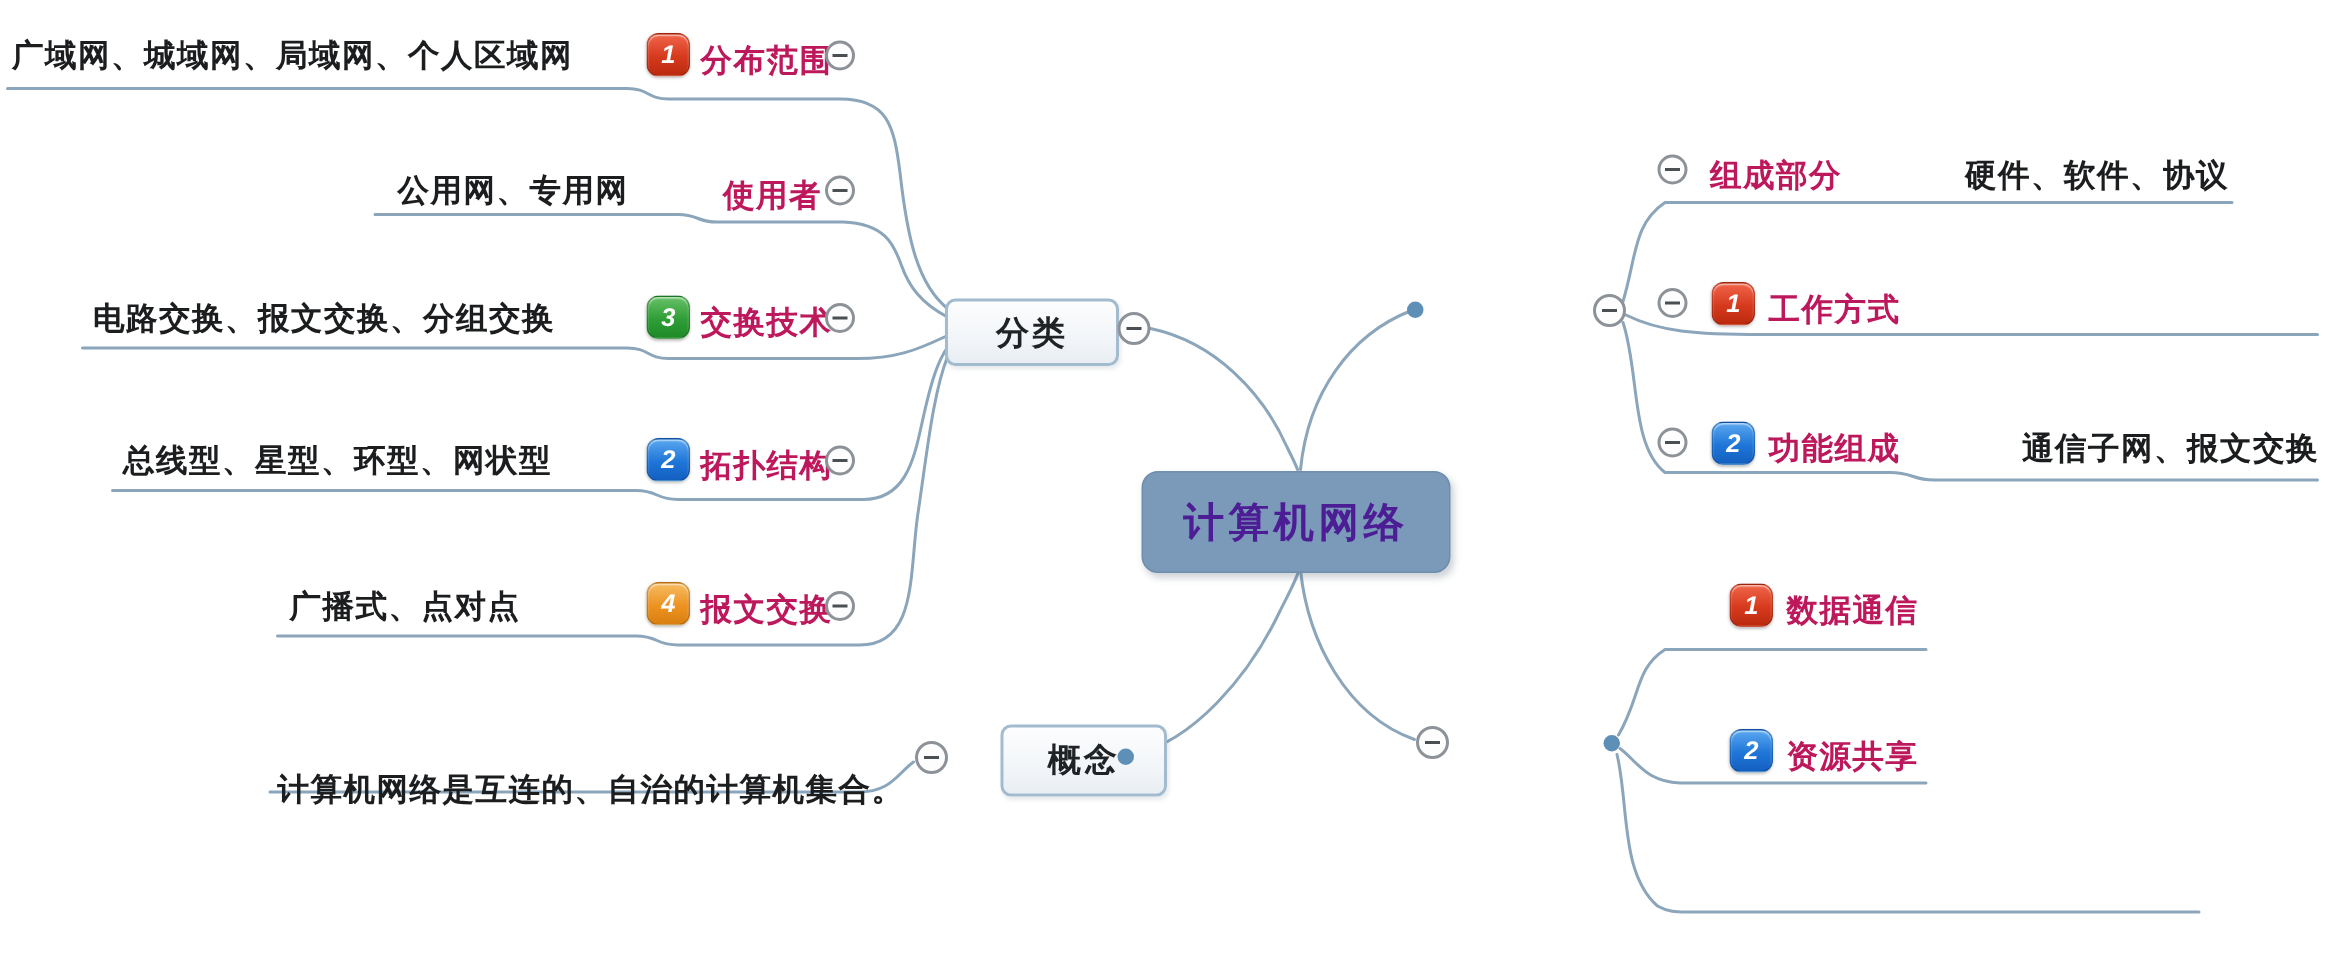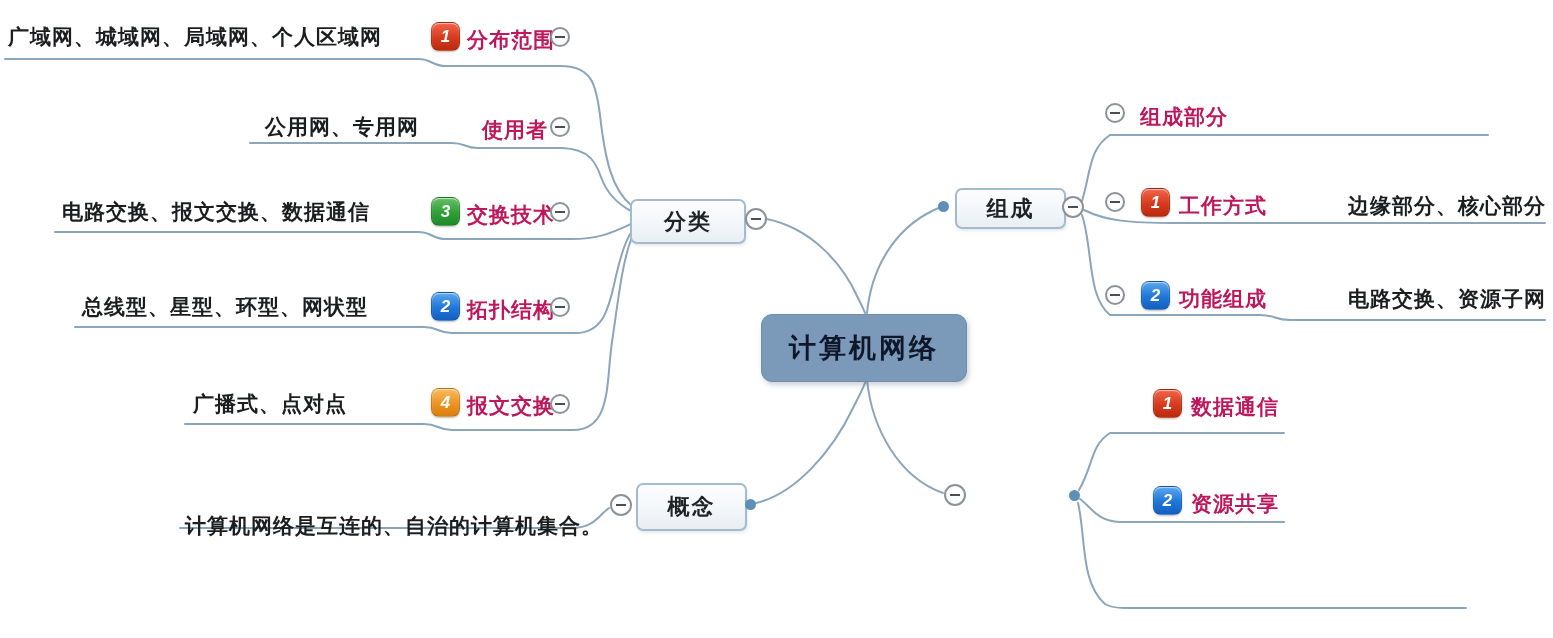--- a/index.html
+++ b/index.html
@@ -23,21 +23,21 @@
   .node{
     position:absolute;display:flex;align-items:center;justify-content:center;
     border:2px solid #a3bbce;border-radius:7px;
     background:linear-gradient(180deg,#fdfdfe 0%,#f3f6f9 55%,#e9eef3 100%);
     font-size:22px;font-weight:bold;color:#1f2326;letter-spacing:2px;
     box-shadow:1px 2px 3px rgba(60,80,100,0.12);
   }
   .node-root{
     position:absolute;display:flex;align-items:center;justify-content:center;
     background:#7b99b8;border-radius:11px;border:1px solid #6f8dad;
-    font-size:27px;font-weight:bold;color:#0f172a;letter-spacing:3px;
+    font-size:27px;font-weight:bold;color:#4c1d95;letter-spacing:3px;
     box-shadow:2px 3px 5px rgba(60,80,100,0.25);
   }
   .marker{
     position:absolute;width:27px;height:27px;border-radius:8px;
     display:flex;align-items:center;justify-content:center;
     color:#fff;font-weight:bold;font-style:italic;font-size:17px;
     box-shadow:inset 0 1px 1px rgba(255,255,255,0.6),0 1px 2px rgba(0,0,0,0.25);
     border:1px solid rgba(0,0,0,0.15);
   }
   .marker-red   {background:linear-gradient(180deg,#f0654a 0%,#d63a1d 55%,#bb2a0e 100%);}
@@ -88,21 +88,21 @@
   <span class="collapse" style="left:550px;top:27px">
       <i class="dash"></i>
     </span>
 
   <span class="child-label" style="left:265px;top:113px">公用网、专用网</span>
   <span class="topic-label" style="left:482px;top:116px">使用者</span>
   <span class="collapse" style="left:550px;top:117px">
       <i class="dash"></i>
     </span>
 
-  <span class="child-label" style="left:62px;top:198px">电路交换、报文交换、数据通信</span>
+  <span class="child-label" style="left:62px;top:198px">电路交换、报文交换、分组交换</span>
   <span class="marker marker-green" style="left:431px;top:197px">3</span>
   <span class="topic-label" style="left:467px;top:201px">交换技术</span>
   <span class="collapse" style="left:550px;top:202px">
       <i class="dash"></i>
     </span>
 
   <span class="child-label" style="left:82px;top:293px">总线型、星型、环型、网状型</span>
   <span class="marker marker-blue" style="left:431px;top:292px">2</span>
   <span class="topic-label" style="left:467px;top:296px">拓扑结构</span>
   <span class="collapse" style="left:550px;top:297px">
@@ -120,55 +120,52 @@
     <span>分类</span>
   </div>
   <span class="collapse big" style="left:745px;top:208px">
       <i class="dash"></i>
     </span>
 
   <span class="child-label" style="left:185px;top:512px">计算机网络是互连的、自治的计算机集合。</span>
   <span class="collapse big" style="left:610px;top:494px">
       <i class="dash"></i>
     </span>
-  <div class="node" style="left:636px;top:483px;width:107px;height:44px">
+  <div class="node" style="left:667px;top:483px;width:107px;height:44px">
     <span>概念</span>
   </div>
   <span class="dot" style="left:745px;top:499px"></span>
 
   <div class="node-root" style="left:761px;top:314px;width:204px;height:66px">
     <span>计算机网络</span>
   </div>
 
   <span class="dot" style="left:938px;top:201px"></span>
-  <div class="node" style="left:955px;top:188px;width:107px;height:37px">
-    <span>组成</span>
-  </div>
   <span class="collapse big" style="left:1062px;top:196px">
       <i class="dash"></i>
     </span>
 
   <span class="collapse" style="left:1105px;top:103px">
       <i class="dash"></i>
     </span>
   <span class="topic-label" style="left:1140px;top:103px">组成部分</span>
+  <span class="child-label" style="left:1310px;top:103px">硬件、软件、协议</span>
 
   <span class="collapse" style="left:1105px;top:192px">
       <i class="dash"></i>
     </span>
   <span class="marker marker-red" style="left:1141px;top:188px">1</span>
   <span class="topic-label" style="left:1179px;top:192px">工作方式</span>
-  <span class="child-label" style="left:1348px;top:192px">边缘部分、核心部分</span>
 
   <span class="collapse" style="left:1105px;top:285px">
       <i class="dash"></i>
     </span>
   <span class="marker marker-blue" style="left:1141px;top:281px">2</span>
   <span class="topic-label" style="left:1179px;top:285px">功能组成</span>
-  <span class="child-label" style="left:1348px;top:285px">电路交换、资源子网</span>
+  <span class="child-label" style="left:1348px;top:285px">通信子网、报文交换</span>
 
   <span class="collapse big" style="left:944px;top:484px">
       <i class="dash"></i>
     </span>
   <span class="dot" style="left:1069px;top:490px"></span>
 
   <span class="marker marker-red" style="left:1153px;top:389px">1</span>
   <span class="topic-label" style="left:1191px;top:393px">数据通信</span>
 
   <span class="marker marker-blue" style="left:1153px;top:486px">2</span>

